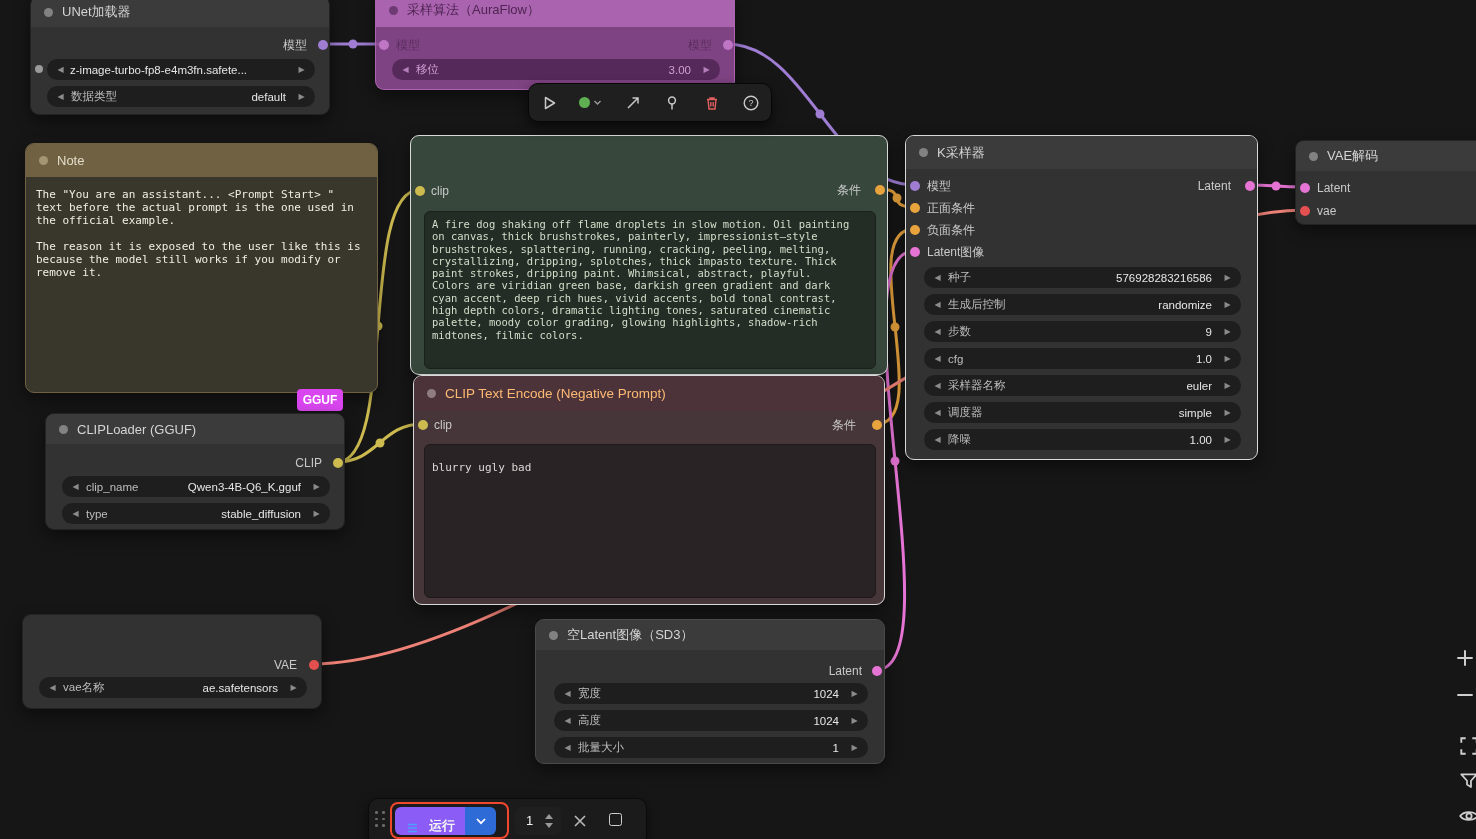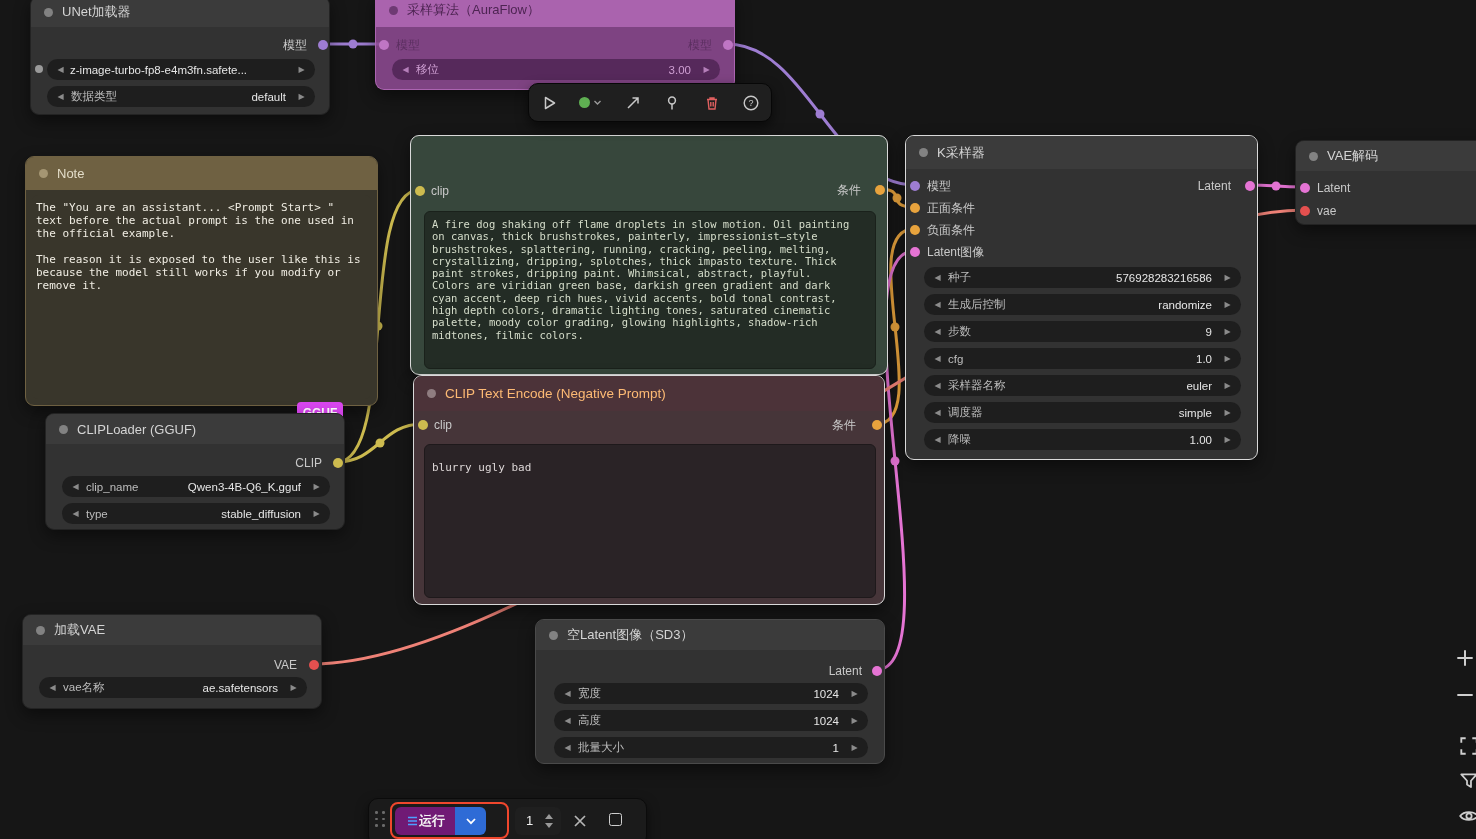--- a/index.html
+++ b/index.html
@@ -90,21 +90,21 @@
   <span class="sl" style="right:22px;top:46px">模型</span>
   <div class="sdot" style="left:347px;top:47px;background:#bf76c4"></div>
   <div class="pill" style="left:16px;top:66px;width:328px">
     <span class="arr"></span>
     <span class="wl">移位</span>
     <span class="wv">3.00</span>
     <span class="arr r"></span>
   </div>
 </div>
 
-<div class="node" style="left:25px;top:156px;width:353px;height:250px;background:#39362b;border:1px solid #6f6142">
+<div class="node" style="left:25px;top:143px;width:353px;height:250px;background:#39362b;border:1px solid #6f6142">
   <div class="nhead" style="height:33px;background:#6f6142">
     <span class="hdot" style="background:#a59673"></span>
     <span class="ntitle" style="color:#e3ddc9">Note</span>
   </div>
   <div class="ta" style="left:6px;top:38px;right:6px;bottom:6px;background:#39362b;font-size:11px;line-height:13px;color:#f1eee4;padding:6px 4px">The "You are an assistant... &lt;Prompt Start&gt; "
 text before the actual prompt is the one used in
 the official example.
 
 The reason it is exposed to the user like this is
 because the model still works if you modify or
@@ -227,24 +227,20 @@
     <span class="hdot"></span>
     <span class="ntitle">VAE解码</span>
   </div>
   <div class="sdot" style="left:4px;top:42px;background:#e574d4"></div>
   <span class="sl" style="left:21px;top:41px">Latent</span>
   <div class="sdot" style="left:4px;top:65px;background:#e4504f"></div>
   <span class="sl" style="left:21px;top:64px">vae</span>
 </div>
 
 <div class="node" style="left:22px;top:614px;width:300px;height:95px">
-  <div class="nhead" style="height:30px;background:#3b3b3b">
-    <span class="hdot"></span>
-    <span class="ntitle">加载VAE</span>
-  </div>
   <span class="sl" style="right:24px;top:44px">VAE</span>
   <div class="sdot" style="left:286px;top:45px;background:#e4504f"></div>
   <div class="pill" style="left:16px;top:62px;width:268px">
     <span class="arr"></span>
     <span class="wl">vae名称</span>
     <span class="wv">ae.safetensors</span>
     <span class="arr r"></span>
   </div>
 </div>
 
@@ -315,21 +311,21 @@
   <span style="position:absolute;left:6px;top:12px;display:grid;grid-template-columns:3px 3px;grid-gap:4px">
     <i style="width:2.5px;height:2.5px;border-radius:50%;background:#6a6a6a"></i>
       <i style="width:2.5px;height:2.5px;border-radius:50%;background:#6a6a6a"></i>
     <i style="width:2.5px;height:2.5px;border-radius:50%;background:#6a6a6a"></i>
       <i style="width:2.5px;height:2.5px;border-radius:50%;background:#6a6a6a"></i>
     <i style="width:2.5px;height:2.5px;border-radius:50%;background:#6a6a6a"></i>
       <i style="width:2.5px;height:2.5px;border-radius:50%;background:#6a6a6a"></i>
   </span>
   <div style="position:absolute;left:21px;top:3px;width:119px;height:37px;border:2px solid #f0472d;border-radius:8px;box-sizing:border-box"></div>
   <div style="position:absolute;left:26px;top:8px;height:28px;display:flex;border-radius:6px;overflow:hidden">
-    <span style="display:flex;align-items:center;gap:0;padding:0 10px;background:#701a75">
+    <span style="display:flex;align-items:flex-end;gap:10px;padding:0 10px;background:#8b5cf6">
       <svg width="14" height="14" viewBox="0 0 14 14">
           <path d="M3,3.5 H12 M3,7 H12 M3,10.5 H12" stroke="#4d9fff" stroke-width="1.7"></path>
         </svg>
       <span style="color:#f3f3f3;font-size:13px;font-weight:bold">运行</span>
     </span>
     <span style="width:31px;background:#2e6bd6;display:flex;align-items:center;justify-content:center">
       <svg width="12" height="12" viewBox="0 0 12 12">
           <polyline points="2,4 6,8.2 10,4" fill="none" stroke="#ffffff" stroke-width="1.8"></polyline>
         </svg>
     </span>

